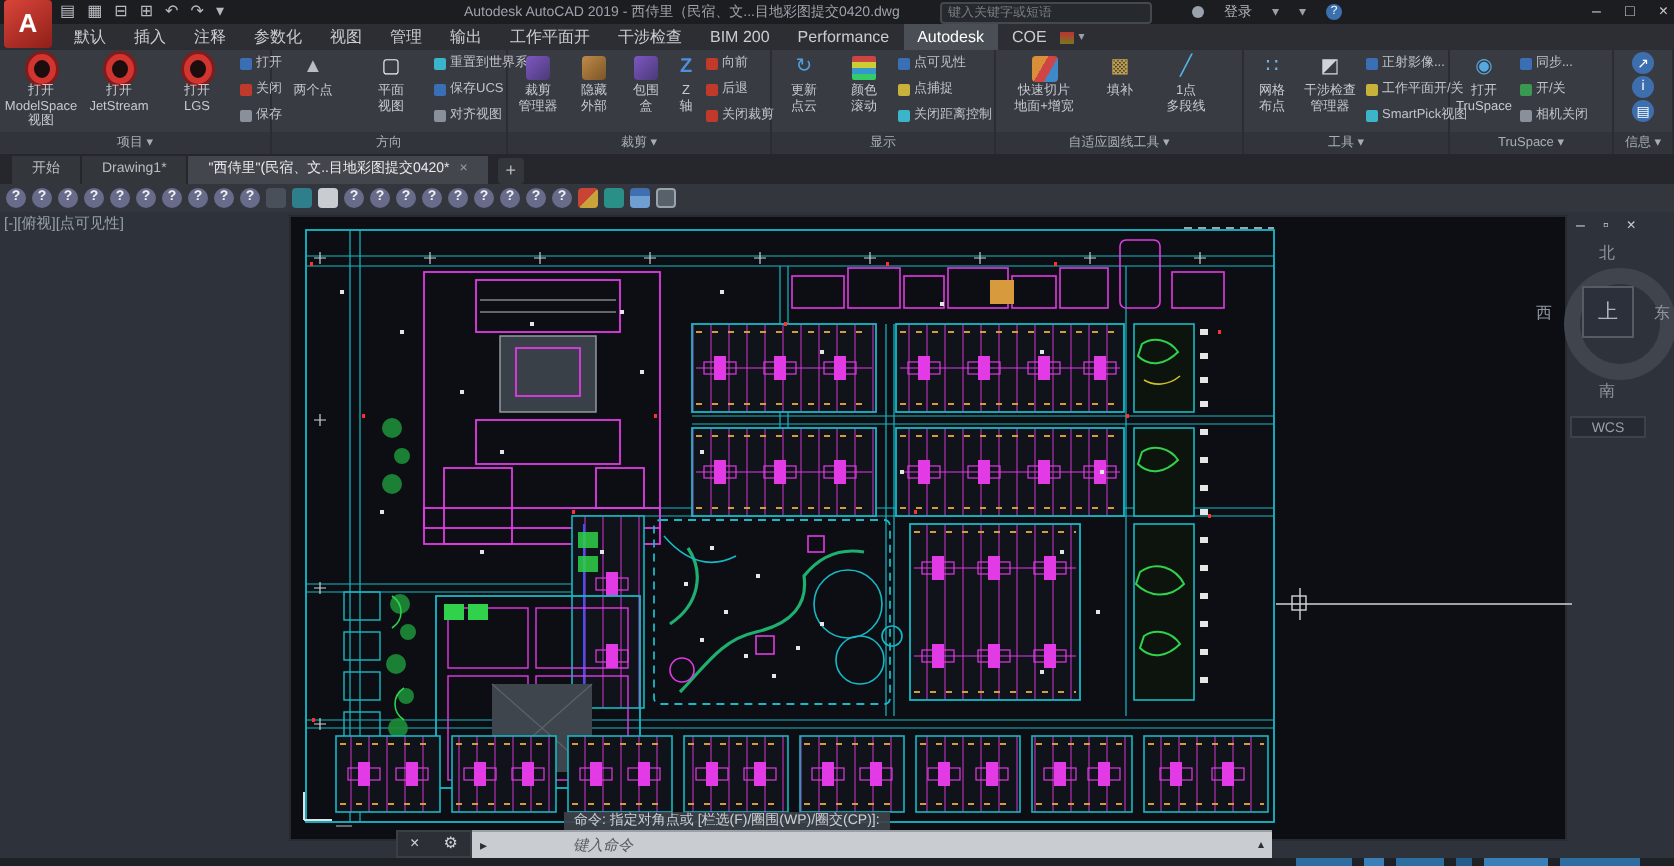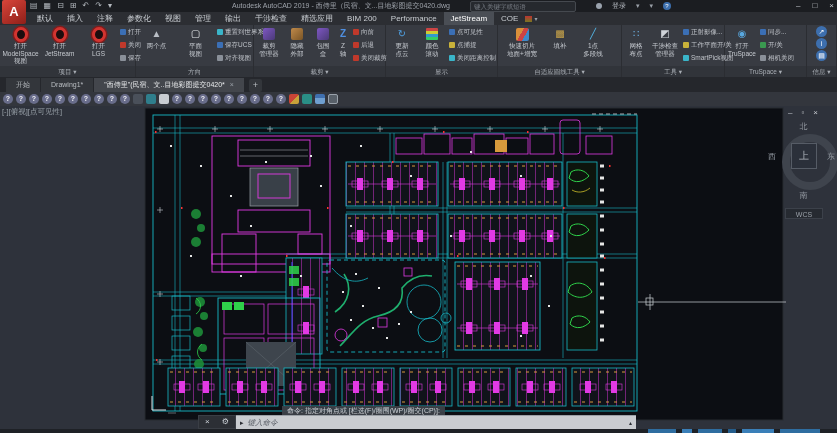--- a/index.html
+++ b/index.html
@@ -102,21 +102,21 @@
   .vc-w{position:absolute;left:-2px;top:33px;font-size:8px;color:#8f959d;}
   .vc-e{position:absolute;right:2px;top:33px;font-size:8px;color:#8f959d;}
   .vc-wcs{position:absolute;left:15px;top:90px;width:38px;height:11px;background:#262a31;border:1px solid #3c414a;
           color:#9aa0a8;font-size:7px;text-align:center;line-height:11px;box-sizing:border-box;}
   .cmd-history{position:absolute;left:282px;top:300px;height:9px;background:rgba(62,66,74,.92);
                color:#ccd0d5;font-size:7px;line-height:9px;padding:0 5px;z-index:8;white-space:nowrap;}
   .cmd-left{position:absolute;left:198px;top:309px;width:38px;height:14px;background:#2c2f35;border:1px solid #3a3e45;
             box-sizing:border-box;display:flex;align-items:center;justify-content:space-around;z-index:8;}
   .cmd-left span{font-size:8px;color:#cdd2d8;line-height:12px;}
   .cmd-field{position:absolute;left:236px;top:309px;width:400px;height:14px;background:#c9ccd0;z-index:8;
-             display:flex;align-items:center;padding:0 4px;box-sizing:border-box;border-top:1px solid #9aa0a6;}
+             display:flex;align-items:center;padding:0 4px;box-sizing:border-box;border-top:1px solid #9aa0a6;gap:39px;}
   .cmd-field .pr{font-size:7px;color:#2b2e34;margin-right:4px;}
   .cmd-field input{flex:1;background:transparent;border:none;outline:none;font-size:7.5px;color:#2b2e34;
              font-family:inherit;padding:0;}
   .cmd-field input::placeholder{color:#565b63;font-style:italic;}
   .cmd-field .up{font-size:6px;color:#2b2e34;}
   
   .statusbar{position:absolute;left:0;top:429px;width:837px;height:4px;background:#1e2126;}
   .seg{position:absolute;top:0;height:4px;}
 </style>
 </head>
@@ -157,25 +157,25 @@
   </div>
 
   <div class="tabrow">
     <span class="rtab">默认</span>
     <span class="rtab">插入</span>
     <span class="rtab">注释</span>
     <span class="rtab">参数化</span>
     <span class="rtab">视图</span>
     <span class="rtab">管理</span>
     <span class="rtab">输出</span>
+    <span class="rtab">工作平面开</span>
     <span class="rtab">干涉检查</span>
-    <span class="rtab">精选应用</span>
     <span class="rtab">BIM 200</span>
     <span class="rtab">Performance</span>
-    <span class="rtab active">JetStream</span>
+    <span class="rtab active">Autodesk</span>
     <span class="rtab">COE</span>
     <span class="tab-extra">
         <i></i>
         <em>▾</em>
       </span>
   </div>
 
   <div class="ribbon">
 
     <div class="panel" style="width:136px">

